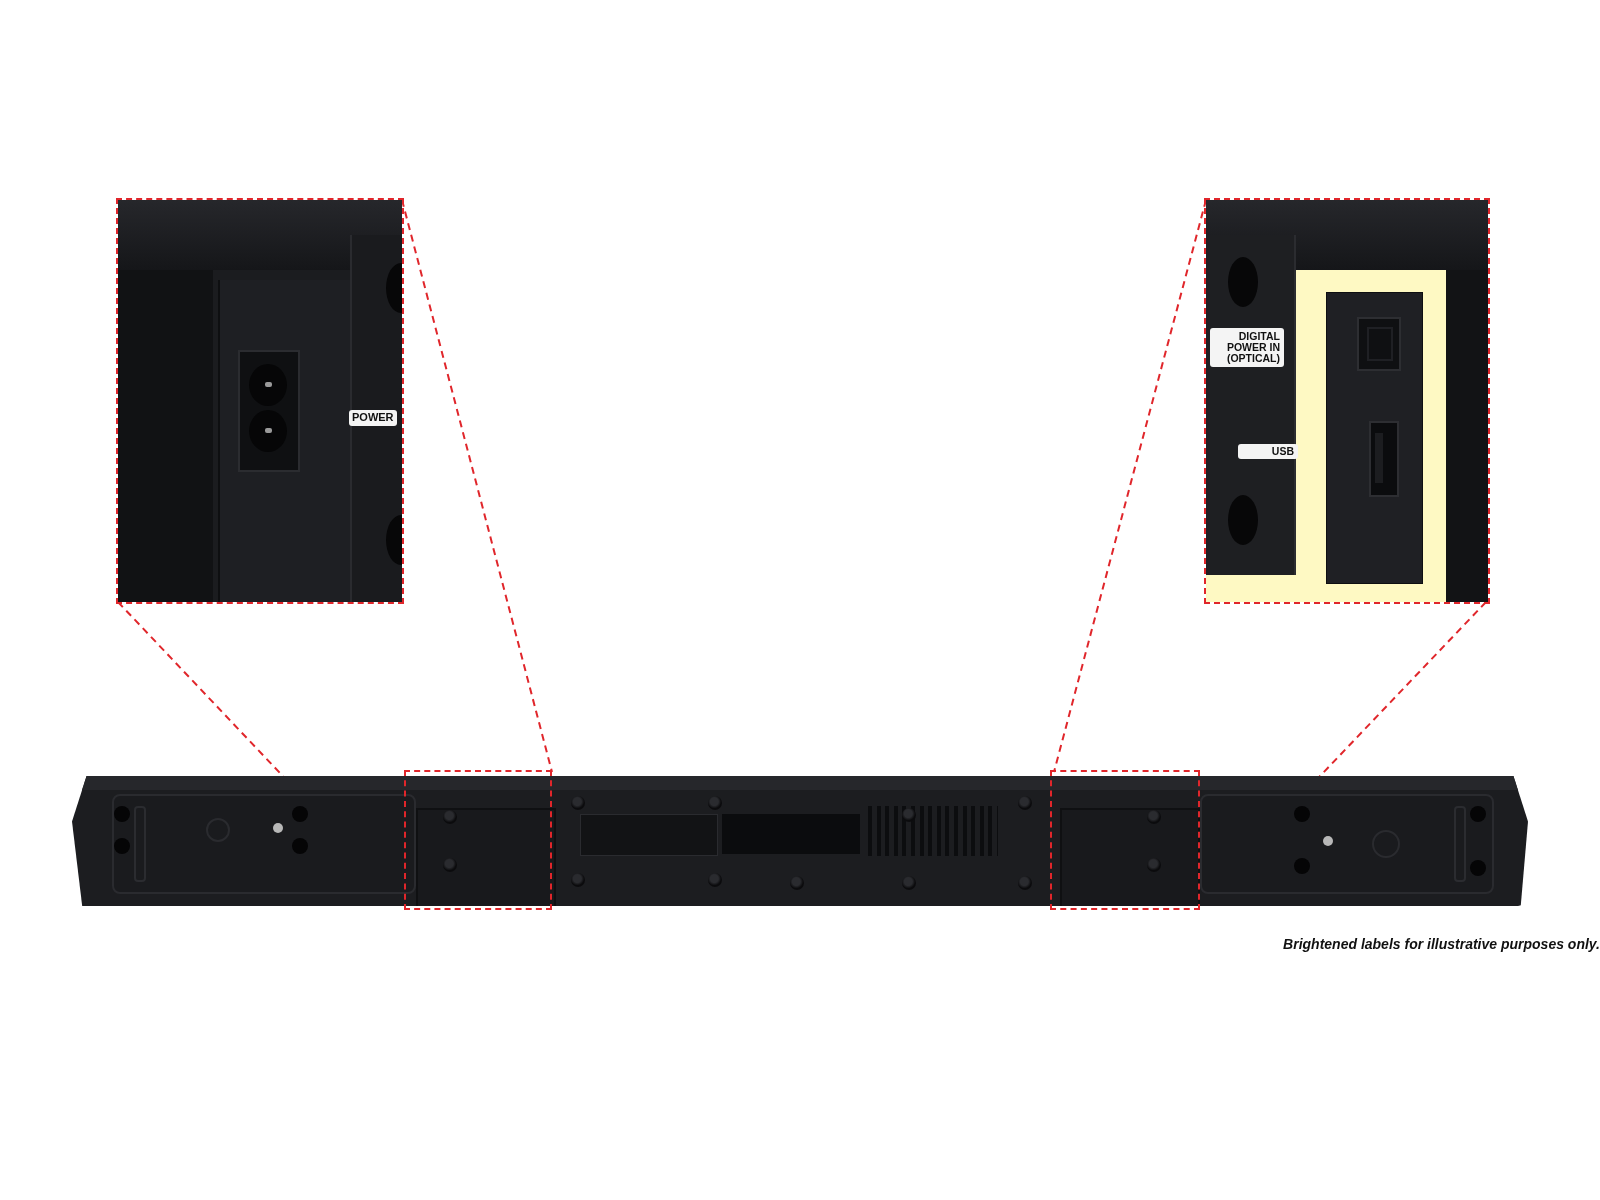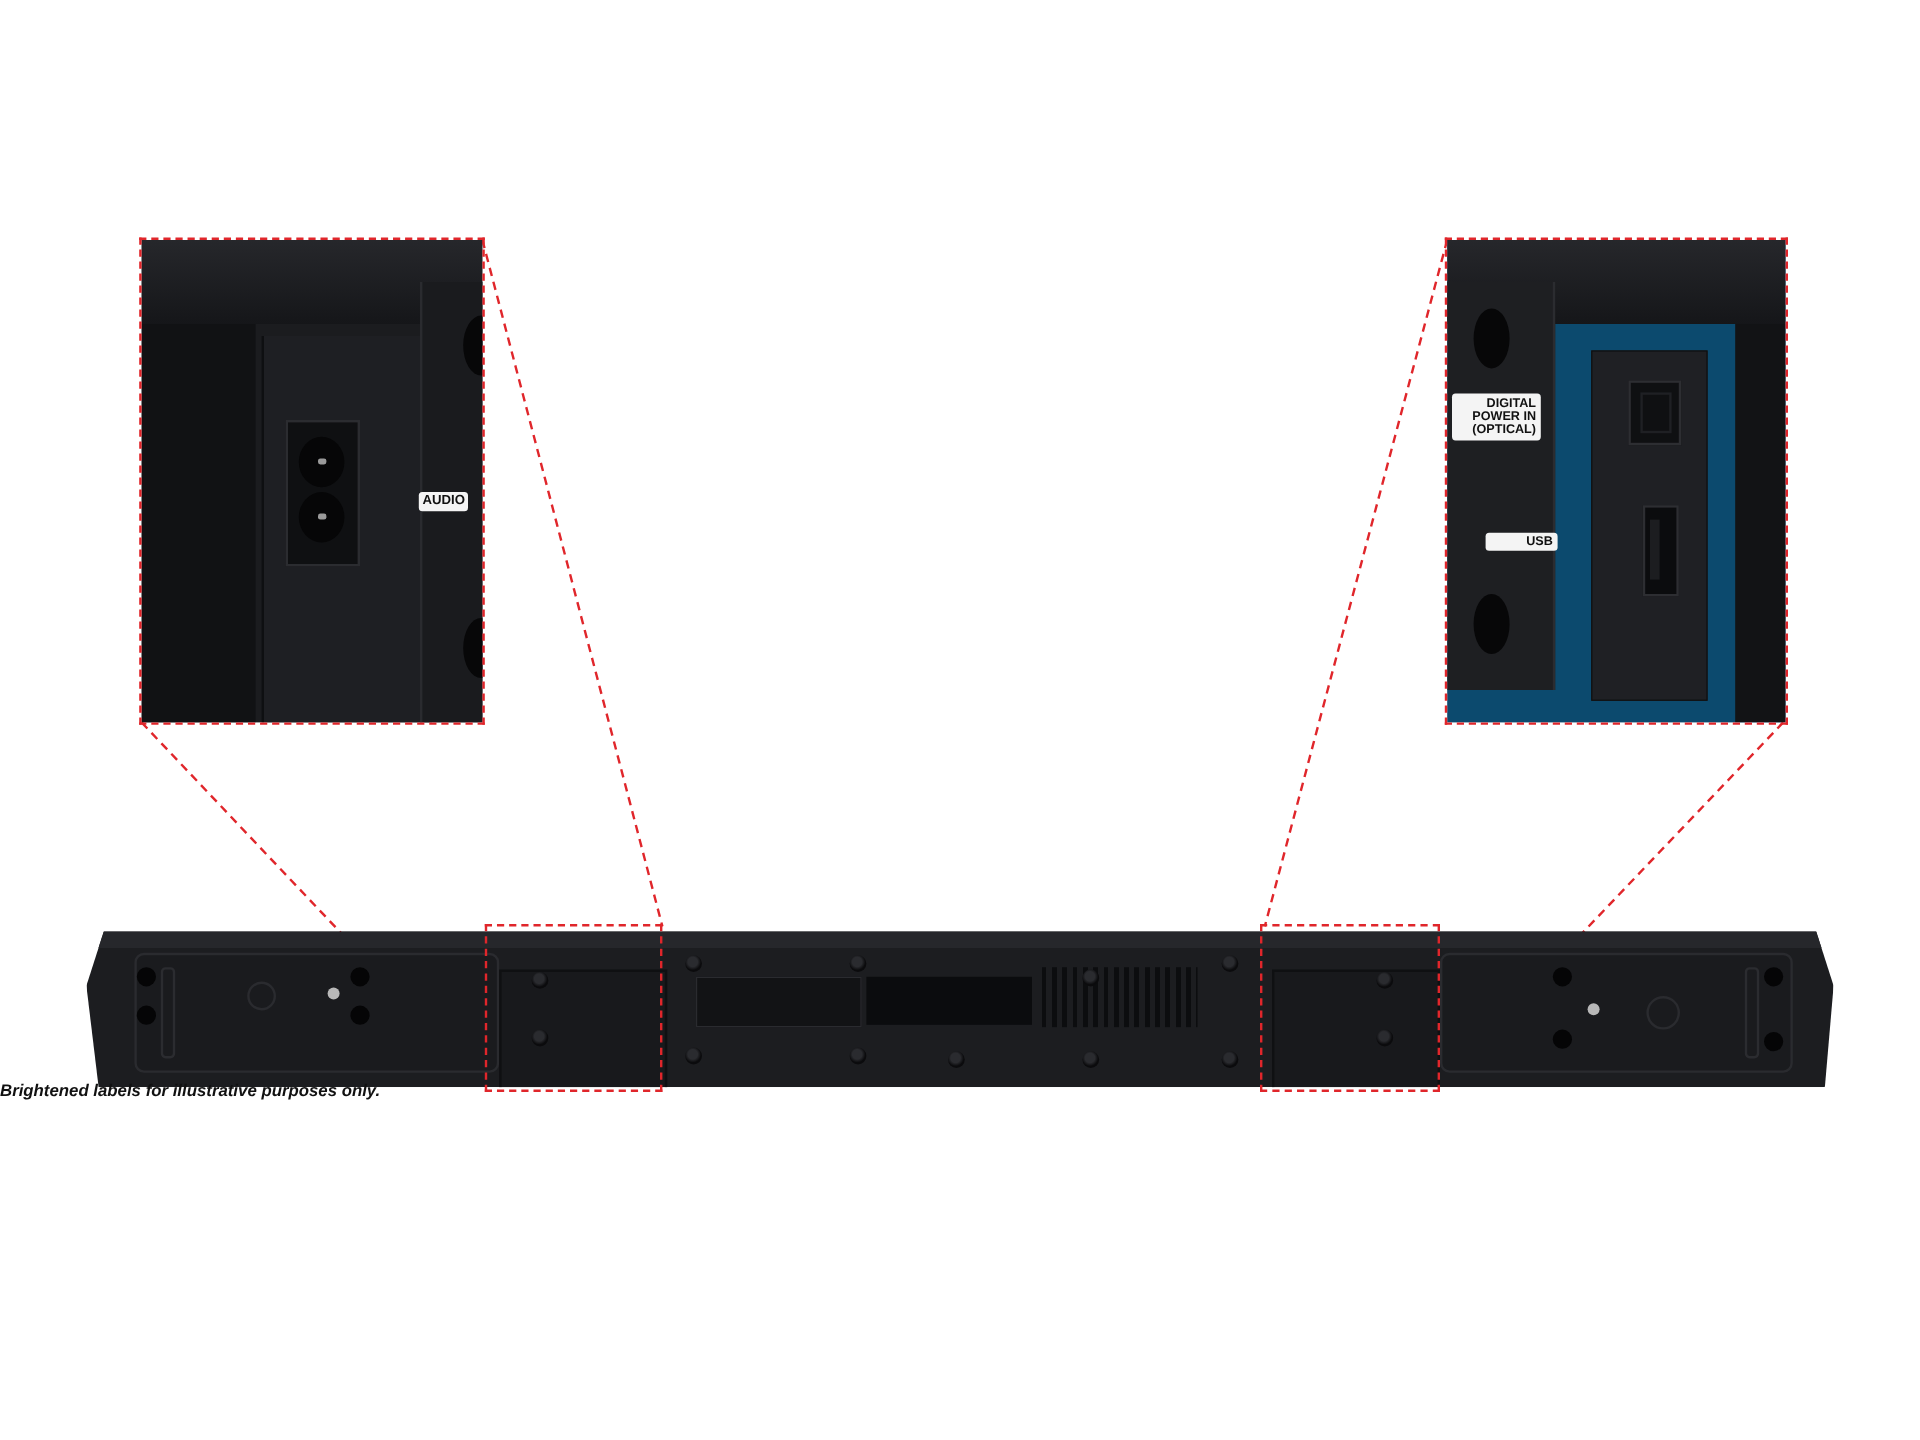--- a/index.html
+++ b/index.html
@@ -3,21 +3,21 @@
 <meta charset="utf-8">
 <style>
   html,body{margin:0;padding:0;background:#ffffff;}
   body{width:1600px;height:1200px;position:relative;overflow:hidden;font-family:"Liberation Sans",sans-serif;}
   .abs{position:absolute;}
   .inset{position:absolute;background:#17181b;overflow:hidden;}
   .dash{position:absolute;border:2px dashed #e0262b;box-sizing:border-box;pointer-events:none;}
   .label{position:absolute;background:#f4f4f4;color:#111;font-family:"Liberation Sans",sans-serif;font-weight:bold;border-radius:3px;line-height:1.05;text-align:right;}
   .screw{position:absolute;border-radius:50%;background:radial-gradient(circle at 45% 40%,#2a2b2f 0 35%,#0b0b0d 60%);}
   .hole{position:absolute;border-radius:50%;background:#050506;}
-  .caption{position:absolute;left:0;width:1600px;top:900px;text-align:left;font-style:italic;font-weight:bold;font-size:14px;color:#111;}
+  .caption{position:absolute;left:0;width:1600px;top:936px;text-align:right;font-style:italic;font-weight:bold;font-size:14px;color:#111;}
   svg{position:absolute;left:0;top:0;}
 </style>
 </head>
 <body>
 
 <svg width="1600" height="1200">
   <g stroke="#e0262b" stroke-width="2" stroke-dasharray="7,5" fill="none">
     <line x1="118" y1="602" x2="404" y2="904"></line>
     <line x1="402" y1="200" x2="552" y2="772"></line>
     <line x1="1206" y1="200" x2="1054" y2="772"></line>
@@ -32,25 +32,25 @@
   <div class="abs" style="left:120px;top:150px;width:58px;height:118px;background:#0f1012;border:2px solid #2b2c30;">
     <div class="abs" style="left:9px;top:12px;width:38px;height:42px;border-radius:50%;background:#060607;"></div>
     <div class="abs" style="left:9px;top:58px;width:38px;height:42px;border-radius:50%;background:#060607;"></div>
     <div class="abs" style="left:25px;top:30px;width:7px;height:5px;background:#9a9a9a;border-radius:2px;"></div>
     <div class="abs" style="left:25px;top:76px;width:7px;height:5px;background:#9a9a9a;border-radius:2px;"></div>
   </div>
   <div class="abs" style="left:232px;top:35px;width:52px;height:367px;background:#1a1b1e;border-left:2px solid #2a2b2f;">
     <div class="abs" style="left:34px;top:28px;width:30px;height:50px;border-radius:50%;background:#070708;"></div>
     <div class="abs" style="left:34px;top:280px;width:30px;height:50px;border-radius:50%;background:#070708;"></div>
   </div>
-  <div class="label" style="left:231px;top:210px;font-size:11px;padding:2px 3px;">AUDIO</div>
+  <div class="label" style="left:231px;top:210px;font-size:11px;padding:2px 3px;">POWER</div>
 </div>
 <div class="dash" style="left:116px;top:198px;width:288px;height:406px;"></div>
 
-<div class="inset" style="left:1206px;top:200px;width:282px;height:402px;background:#0c4a6e;">
+<div class="inset" style="left:1206px;top:200px;width:282px;height:402px;background:#fef9c3;">
   <div class="abs" style="left:0;top:0;width:282px;height:70px;background:linear-gradient(#26272b,#151619);"></div>
   <div class="abs" style="left:0;top:35px;width:88px;height:340px;background:#1e1f22;border-right:2px solid #2b2c30;">
     <div class="abs" style="left:22px;top:22px;width:30px;height:50px;border-radius:50%;background:#070708;"></div>
     <div class="abs" style="left:22px;top:260px;width:30px;height:50px;border-radius:50%;background:#070708;"></div>
   </div>
   <div class="abs" style="left:120px;top:92px;width:95px;height:290px;background:#1f2024;border:1px solid #0e0f11;">
     <div class="abs" style="left:30px;top:24px;width:40px;height:50px;background:#0f1012;border:2px solid #2d2e32;">
       <div class="abs" style="left:8px;top:8px;width:22px;height:30px;border:2px solid #1f2024;"></div>
     </div>
     <div class="abs" style="left:42px;top:128px;width:26px;height:72px;background:#0b0c0e;border:2px solid #2d2e32;">

